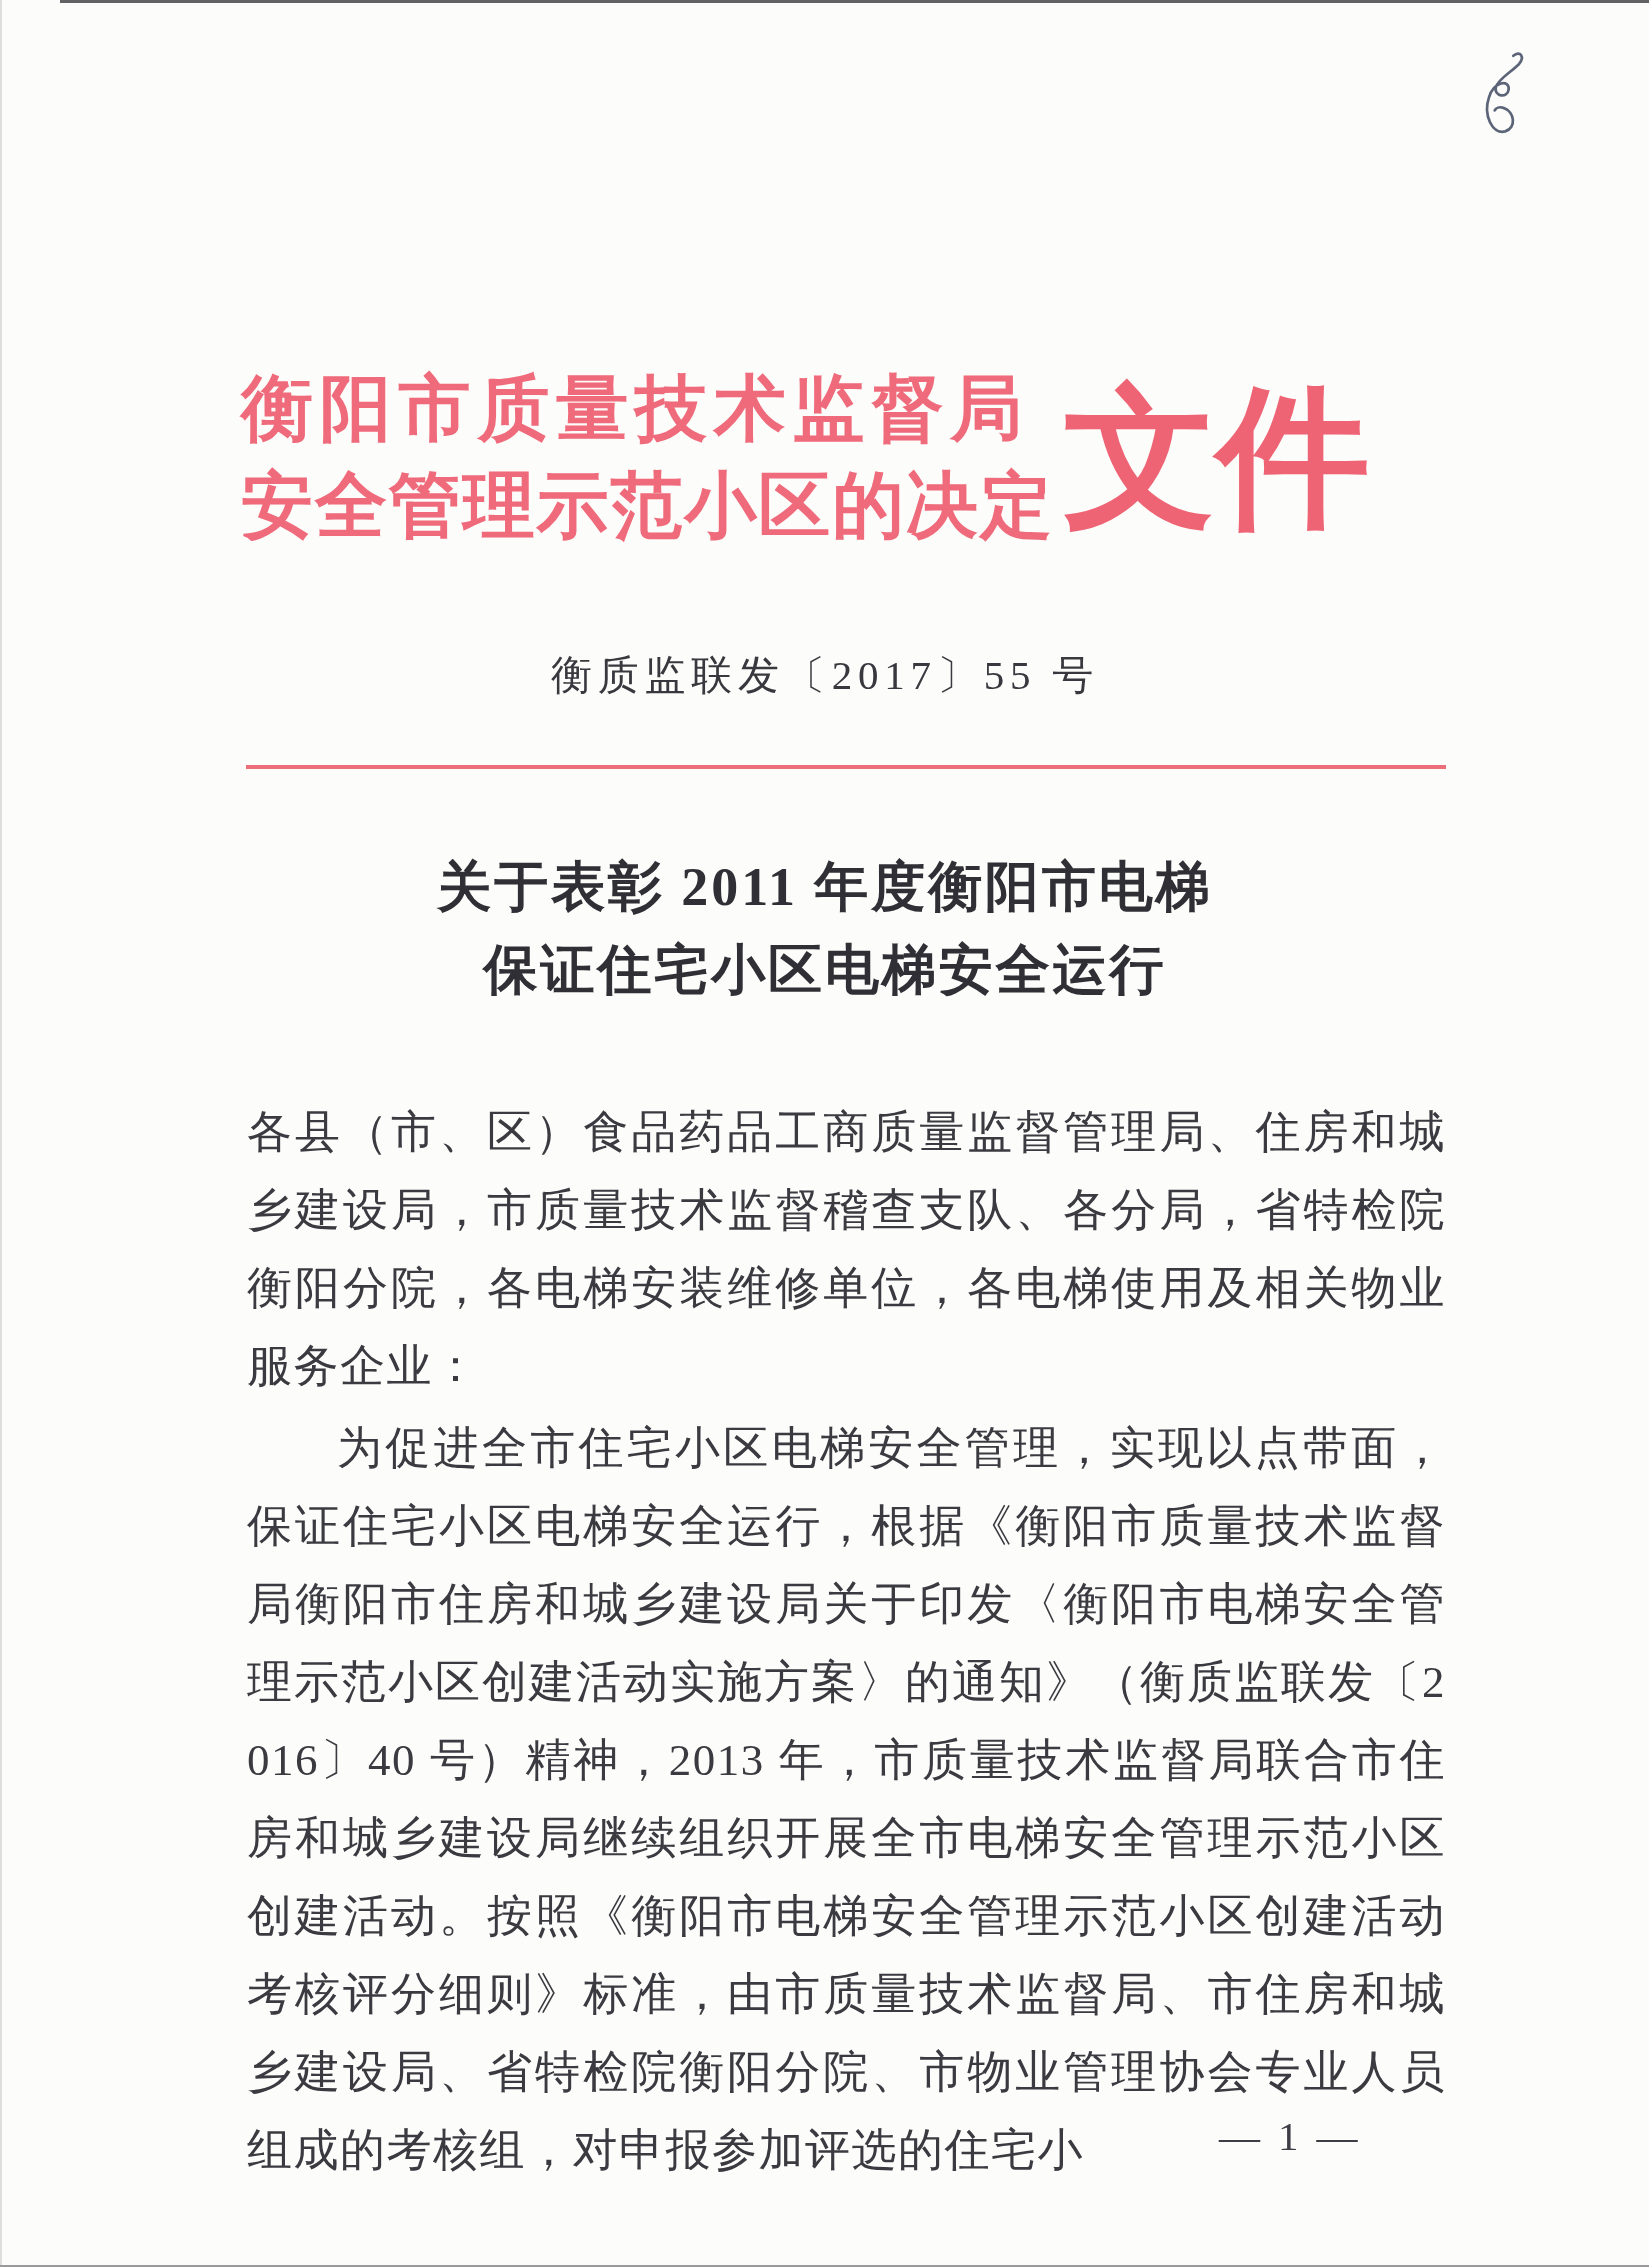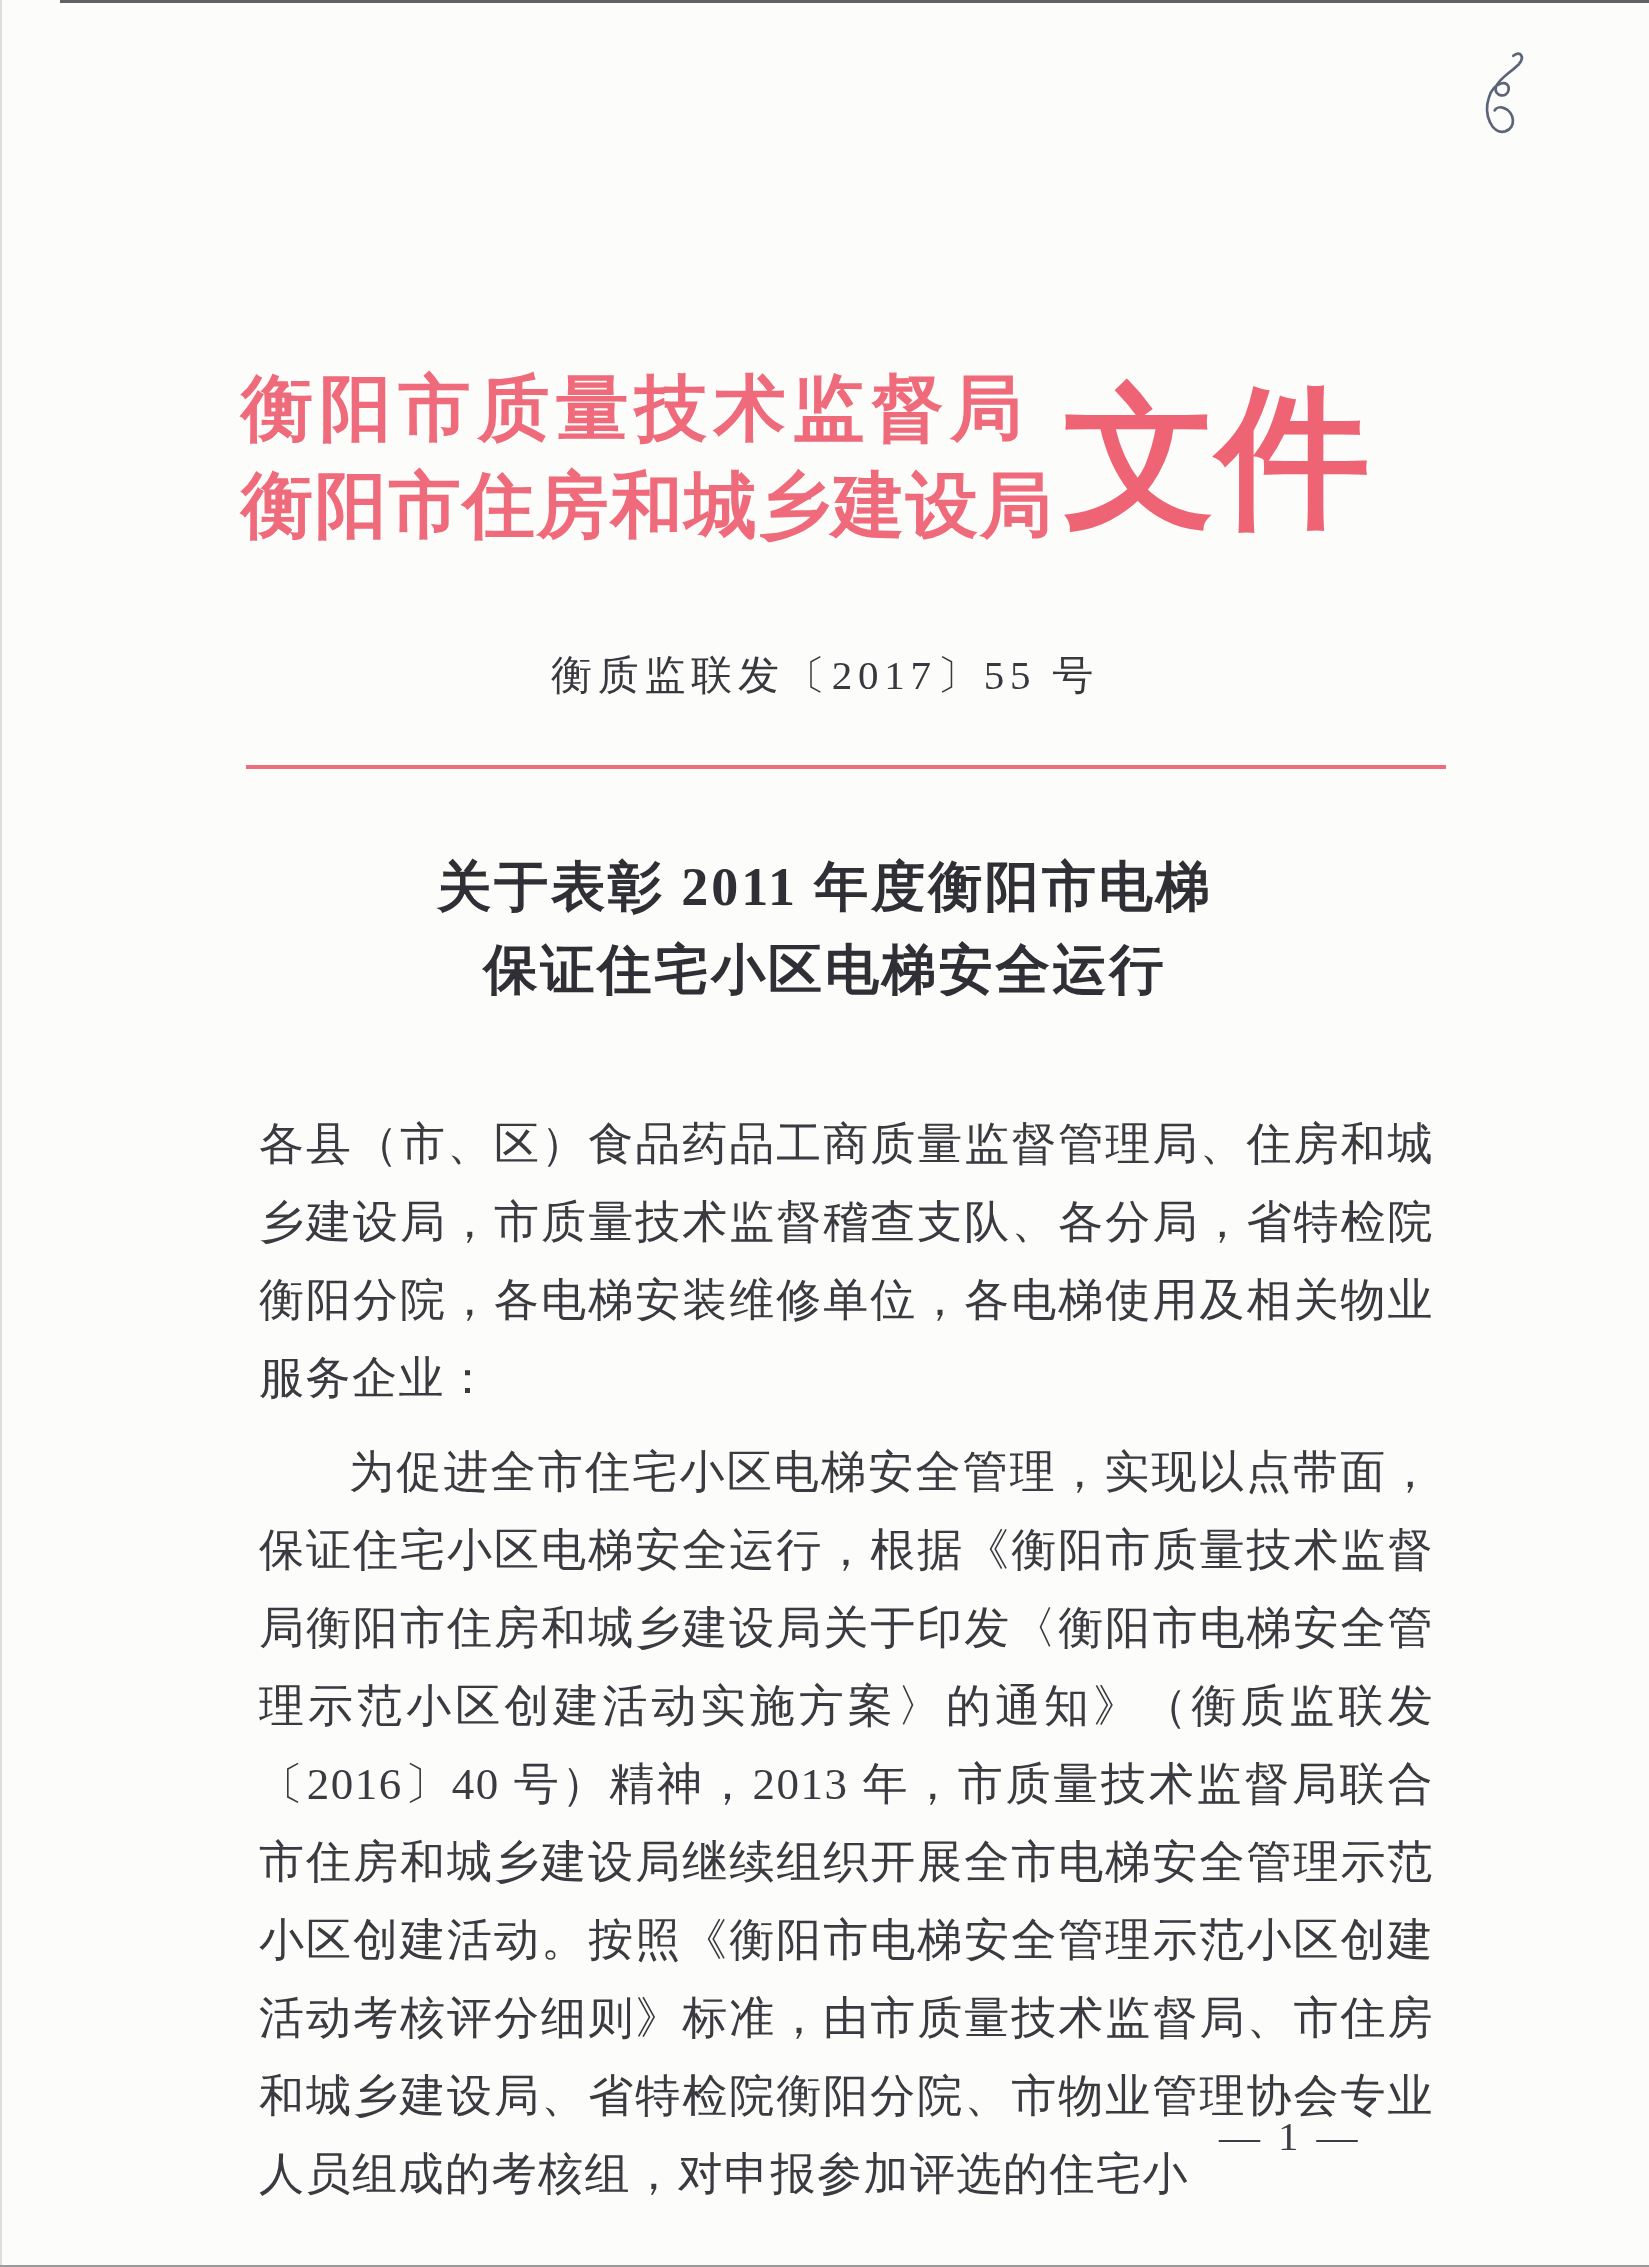--- a/index.html
+++ b/index.html
@@ -67,21 +67,21 @@
   .body-block{
     position:absolute;left:243px;top:1089px;width:1207px;
     font-size:45px;
     line-height:78px;
     letter-spacing:1.5px;
     color:#3a3a40;
     text-align:justify;
     text-justify:inter-ideograph;
     word-break:break-all;
   }
-  .body-block p{margin:16px;}
+  .body-block p{margin:4px;}
   .para-indent{text-indent:2em;}
   .page-number{
     position:absolute;left:1219px;top:2112px;
     font-size:41px;
     letter-spacing:3.9px;
     color:#3c3d45;
     white-space:nowrap;
   }
 </style>
 </head>
@@ -92,21 +92,21 @@
   <div class="scan-top-edge"></div>
   <div class="scan-left-edge"></div>
 
   <svg class="hand-mark" viewBox="0 0 44 80" aria-label="8">
     <path d="M30,5 C36,0 40,6 35,12 C27,20 17,25 15,32 C13,40 25,42 26,34 C27,25 13,27 9,41 C4,56 12,73 23,70 C33,67 31,53 22,50 C18,48.5 15,50 14,52" fill="none" stroke="#5c6478" stroke-width="2.3" stroke-linecap="round"></path>
   </svg>
 
   <div class="red-header">
     <div class="org-lines">
       <div class="org-line first">衡阳市质量技术监督局</div>
-      <div class="org-line second">衡阳市住房和城乡建设局</div>
+      <div class="org-line second">安全管理示范小区的决定</div>
     </div>
     <div class="doc-type">文件</div>
   </div>
 
   <div class="doc-number">衡质监联发〔2017〕55 号</div>
 
   <div class="red-rule"></div>
 
   <div class="doc-title">
     <div>关于表彰 2011 年度衡阳市电梯</div>

